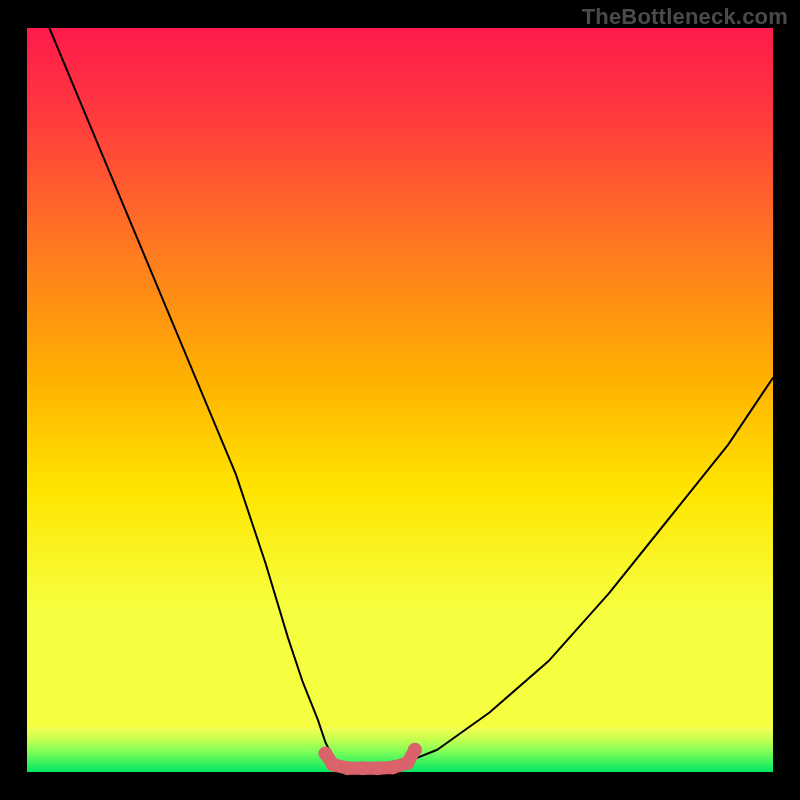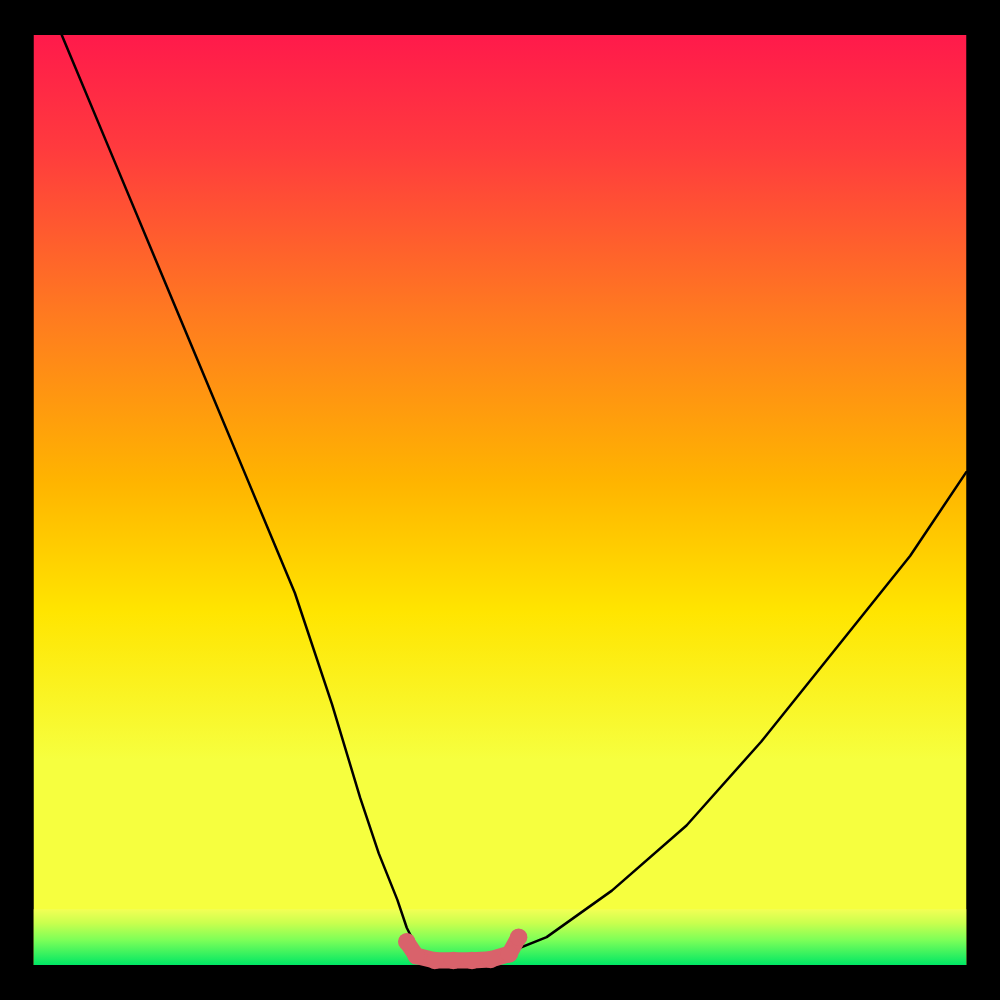--- a/index.html
+++ b/index.html
@@ -58,13 +58,14 @@
       <path d="M325.4 753.4 L332.9 764.6 L347.8 768.3 L362.7 768.3 L377.6 768.3 L392.5 767.5 L407.5 763.1 L414.9 749.7" fill="none" stroke="#d9626b" stroke-width="13" stroke-linecap="round" stroke-linejoin="round"></path>
       <circle cx="325.4" cy="753.4" r="7" fill="#d9626b"></circle>
       <circle cx="332.9" cy="764.6" r="7" fill="#d9626b"></circle>
       <circle cx="347.8" cy="768.3" r="7" fill="#d9626b"></circle>
       <circle cx="362.7" cy="768.3" r="7" fill="#d9626b"></circle>
       <circle cx="377.6" cy="768.3" r="7" fill="#d9626b"></circle>
       <circle cx="392.5" cy="767.5" r="7" fill="#d9626b"></circle>
       <circle cx="407.5" cy="763.1" r="7" fill="#d9626b"></circle>
       <circle cx="414.9" cy="749.7" r="7" fill="#d9626b"></circle>
     </svg>
+  <div class="watermark">TheBottleneck.com</div>
 </div>
 
 </body></html>

